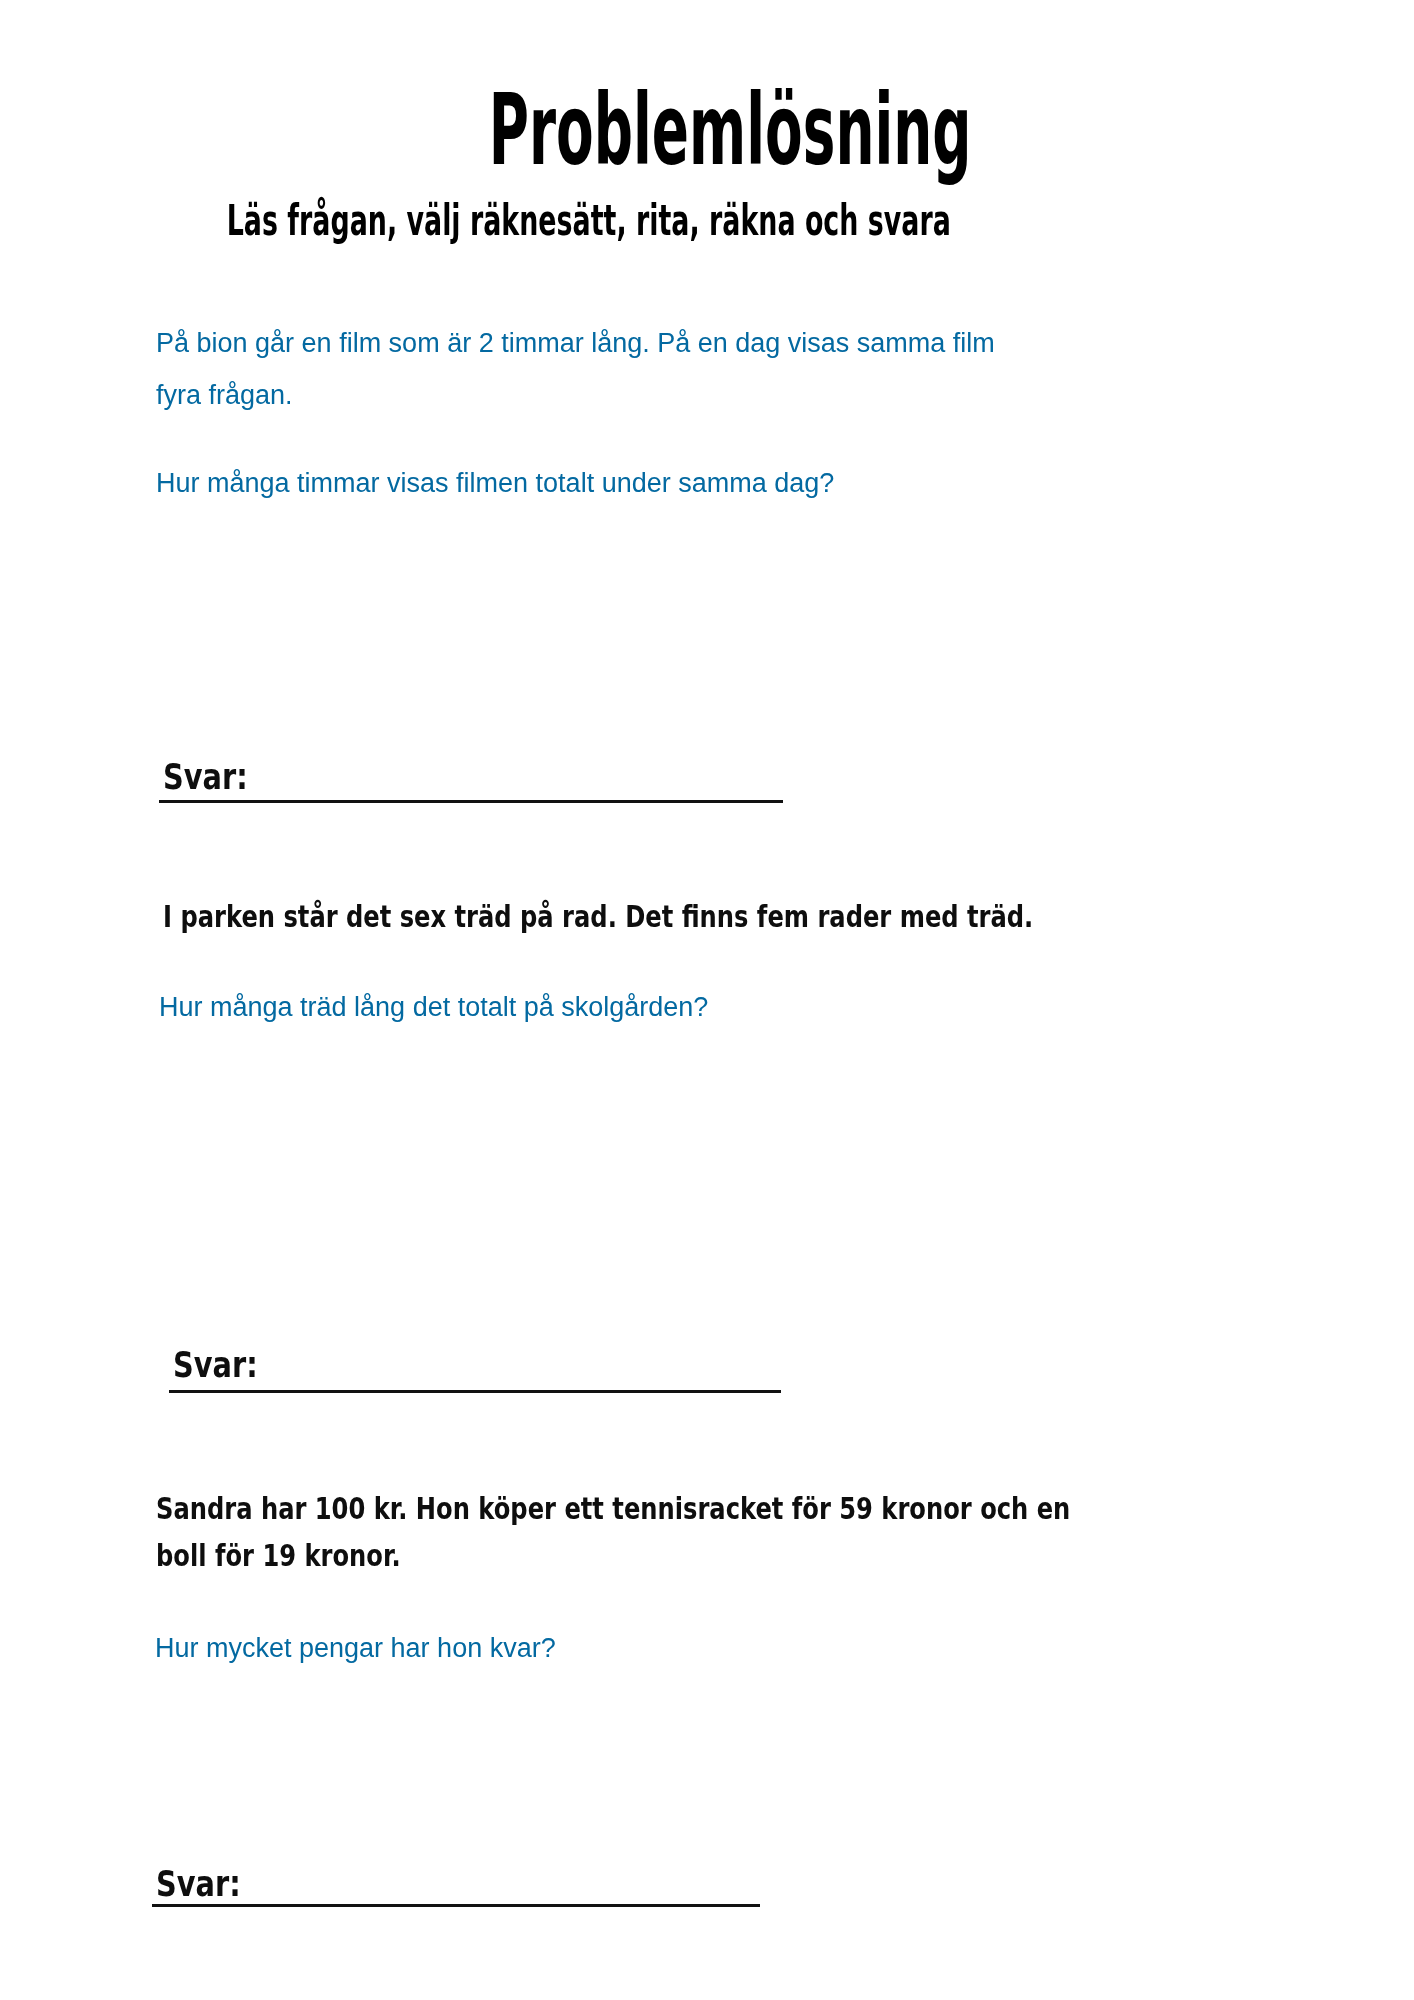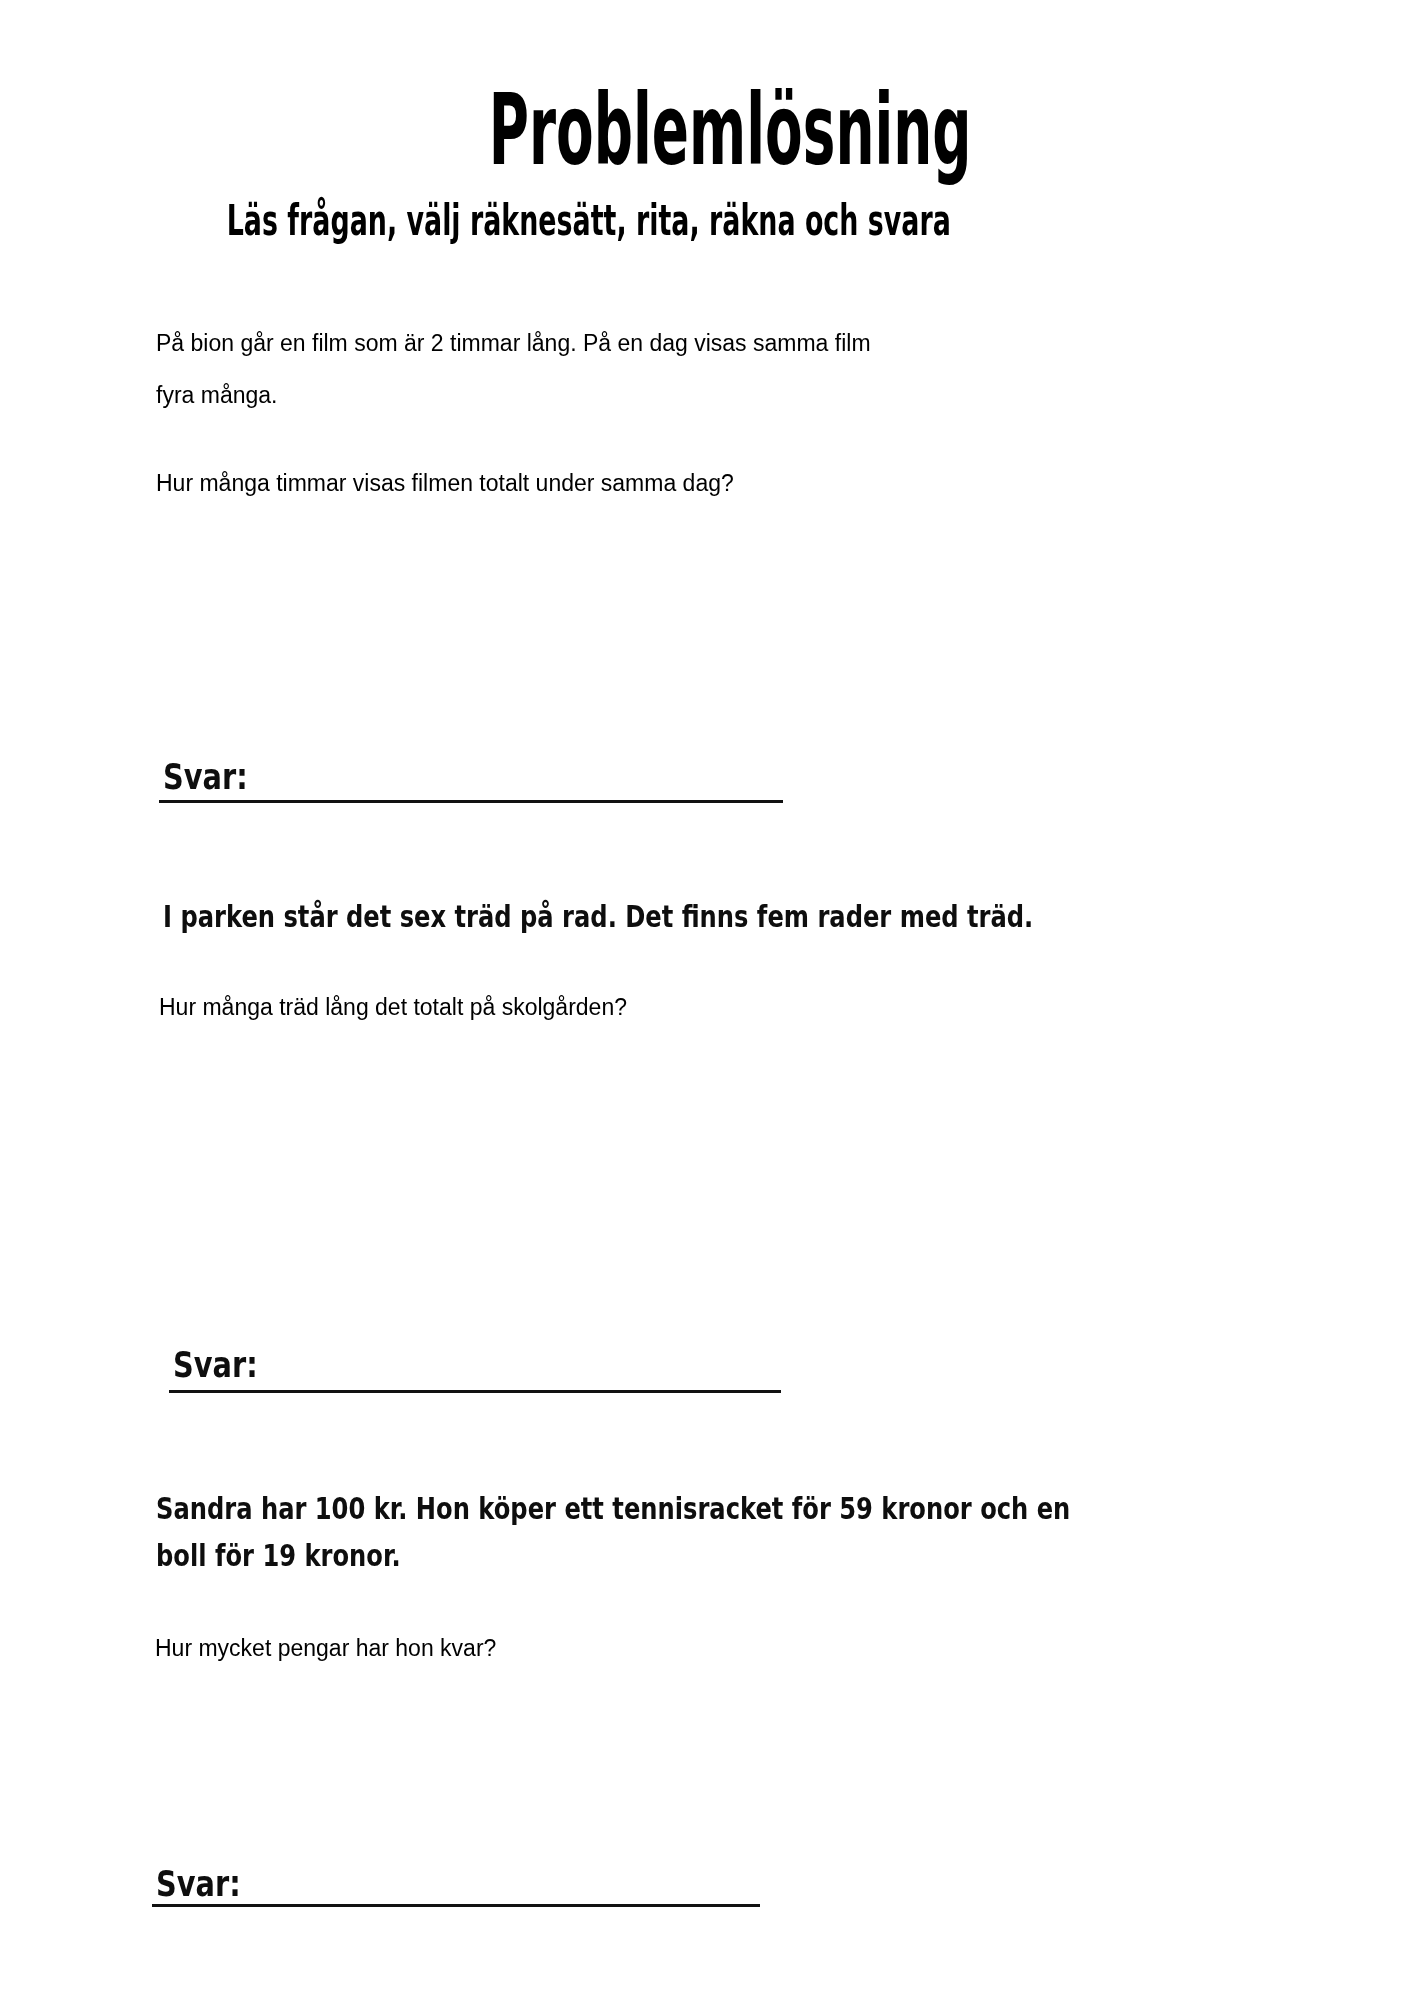--- a/index.html
+++ b/index.html
@@ -44,22 +44,22 @@
     color: #000000;
     transform: scaleX(0.64);
     white-space: nowrap;
   }
 
   
   .geo {
     position: absolute;
     font-family: "Liberation Sans", sans-serif;
     font-weight: 400;
-    font-size: 23px;
-    color: #000000;
+    font-size: 27px;
+    color: #0369a1;
     white-space: nowrap;
   }
   .lh52 { line-height: 52px; }
   .lh46 { line-height: 46px; }
 
   
   .cond-block {
     position: absolute;
     font-family: "DejaVu Sans", sans-serif;
     font-weight: 700;
@@ -113,21 +113,21 @@
   <div class="title-row">
     <span class="title-text">Problemlösning</span>
   </div>
   <div class="subtitle-row">
     <span class="subtitle-text">Läs frågan, välj räknesätt, rita, räkna och svara</span>
   </div>
 
   <div>
     <div class="geo lh52" style="left:133px; top:317px;">
       <div>På bion går en film som är 2 timmar lång. På en dag visas samma film</div>
-      <div>fyra många.</div>
+      <div>fyra frågan.</div>
     </div>
     <div class="geo lh46" style="left:133px; top:460px;">Hur många timmar visas filmen totalt under samma dag?</div>
     <div class="svar-label" style="left:140px; top:756px;">Svar:</div>
     <div class="svar-line" style="left:136px; top:800px; width:624px;"></div>
   </div>
 
   <div>
     <div class="cond-block lh48" style="left:140px; top:892px;">
       <div>I parken står det sex träd på rad. Det finns fem rader med träd.</div>
     </div>

